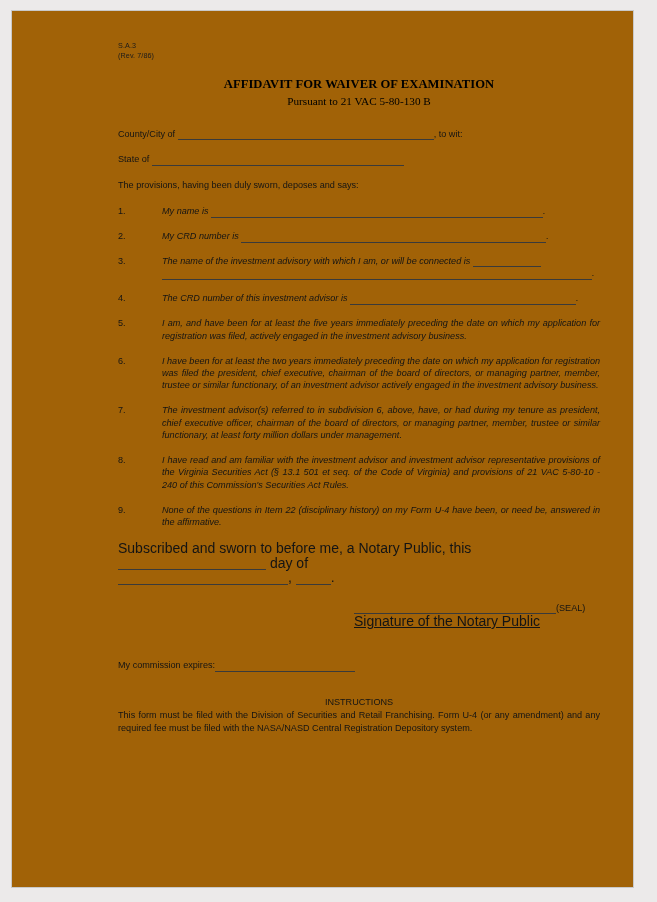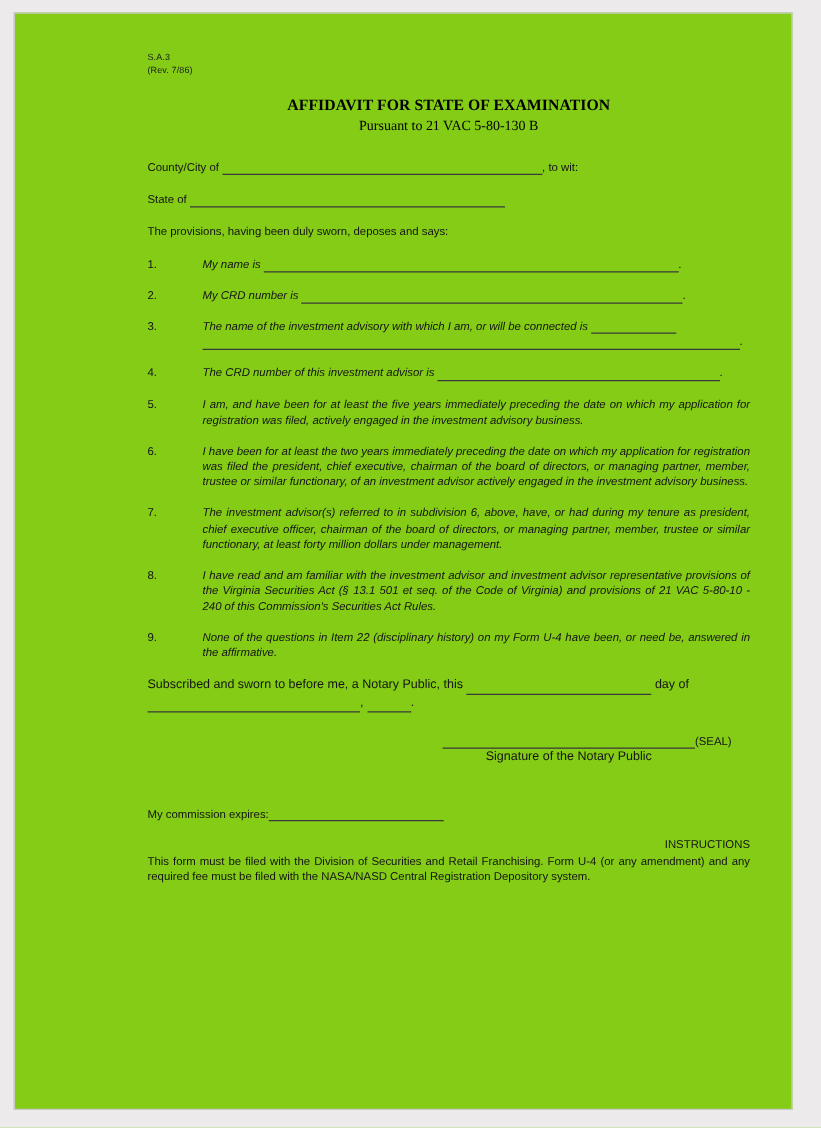--- a/index.html
+++ b/index.html
@@ -12,21 +12,21 @@
     height: 902px;
     font-family: "Liberation Sans", sans-serif;
     -webkit-font-smoothing: antialiased;
   }
   .page {
     position: absolute;
     left: 11px;
     top: 10px;
     width: 623px;
     height: 878px;
-    background: #84cc16;
+    background: #a16207;
     border: 1px solid #c9c9c9;
     box-sizing: border-box;
     overflow: hidden;
   }
   .inner {
     position: absolute;
     left: 106px;
     top: 30px;
     width: 482px;
   }
@@ -115,21 +115,21 @@
     border-bottom: 1px solid #3a3a3a;
     height: 1px;
   }
   .sig-label {
     text-align: center;
     font-size: 9.1px;
     color: #141414;
     padding-top: 2px;
   }
   .notary-para {
-    font-size: 10px;
+    font-size: 14px;
     line-height: 14.5px;
     color: #141414;
   }
   .r-day { width: 148px; }
   .r-month { width: 170px; }
   .r-year { width: 35px; }
   .sig-notary {
     margin-top: 17px;
     margin-left: 236px;
     width: 260px;
@@ -141,36 +141,37 @@
     border-bottom: 1px solid #3a3a3a;
     height: 10px;
     vertical-align: bottom;
   }
   .seal {
     font-size: 9.1px;
     color: #141414;
   }
   .sig-notary-label {
     width: 202px;
-    text-align: center;
-    font-size: 10px;
+    text-align: left;
+    font-size: 14px;
     color: #141414;
     padding-top: 1px;
+    text-decoration: underline;
   }
   .expires {
     margin-top: 32px;
     font-size: 9.1px;
     color: #141414;
     white-space: nowrap;
   }
   .r-exp { width: 140px; }
   
   .instr-head {
-    margin-top: 12px;
-    text-align: right;
+    margin-top: 24px;
+    text-align: center;
     font-size: 9.1px;
     color: #141414;
   }
   .instr-body {
     margin-top: 1px;
     font-size: 9.1px;
     line-height: 12.4px;
     color: #141414;
     text-align: justify;
   }
@@ -181,21 +182,21 @@
 <div class="page">
   <div class="inner">
 
     <div class="formcode">
       <div>S.A.3</div>
       <div>(Rev. 7/86)</div>
     </div>
 
 
     <div class="title-block">
-      <div class="doc-title">AFFIDAVIT FOR STATE OF EXAMINATION</div>
+      <div class="doc-title">AFFIDAVIT FOR WAIVER OF EXAMINATION</div>
       <div class="doc-sub">Pursuant to 21 VAC 5-80-130 B</div>
     </div>
 
     <div class="body-area">
 
       <div class="fline">
         <span>County/City of</span>
         <span class="rule r-county"></span><span>, to wit:</span>
       </div>
 

